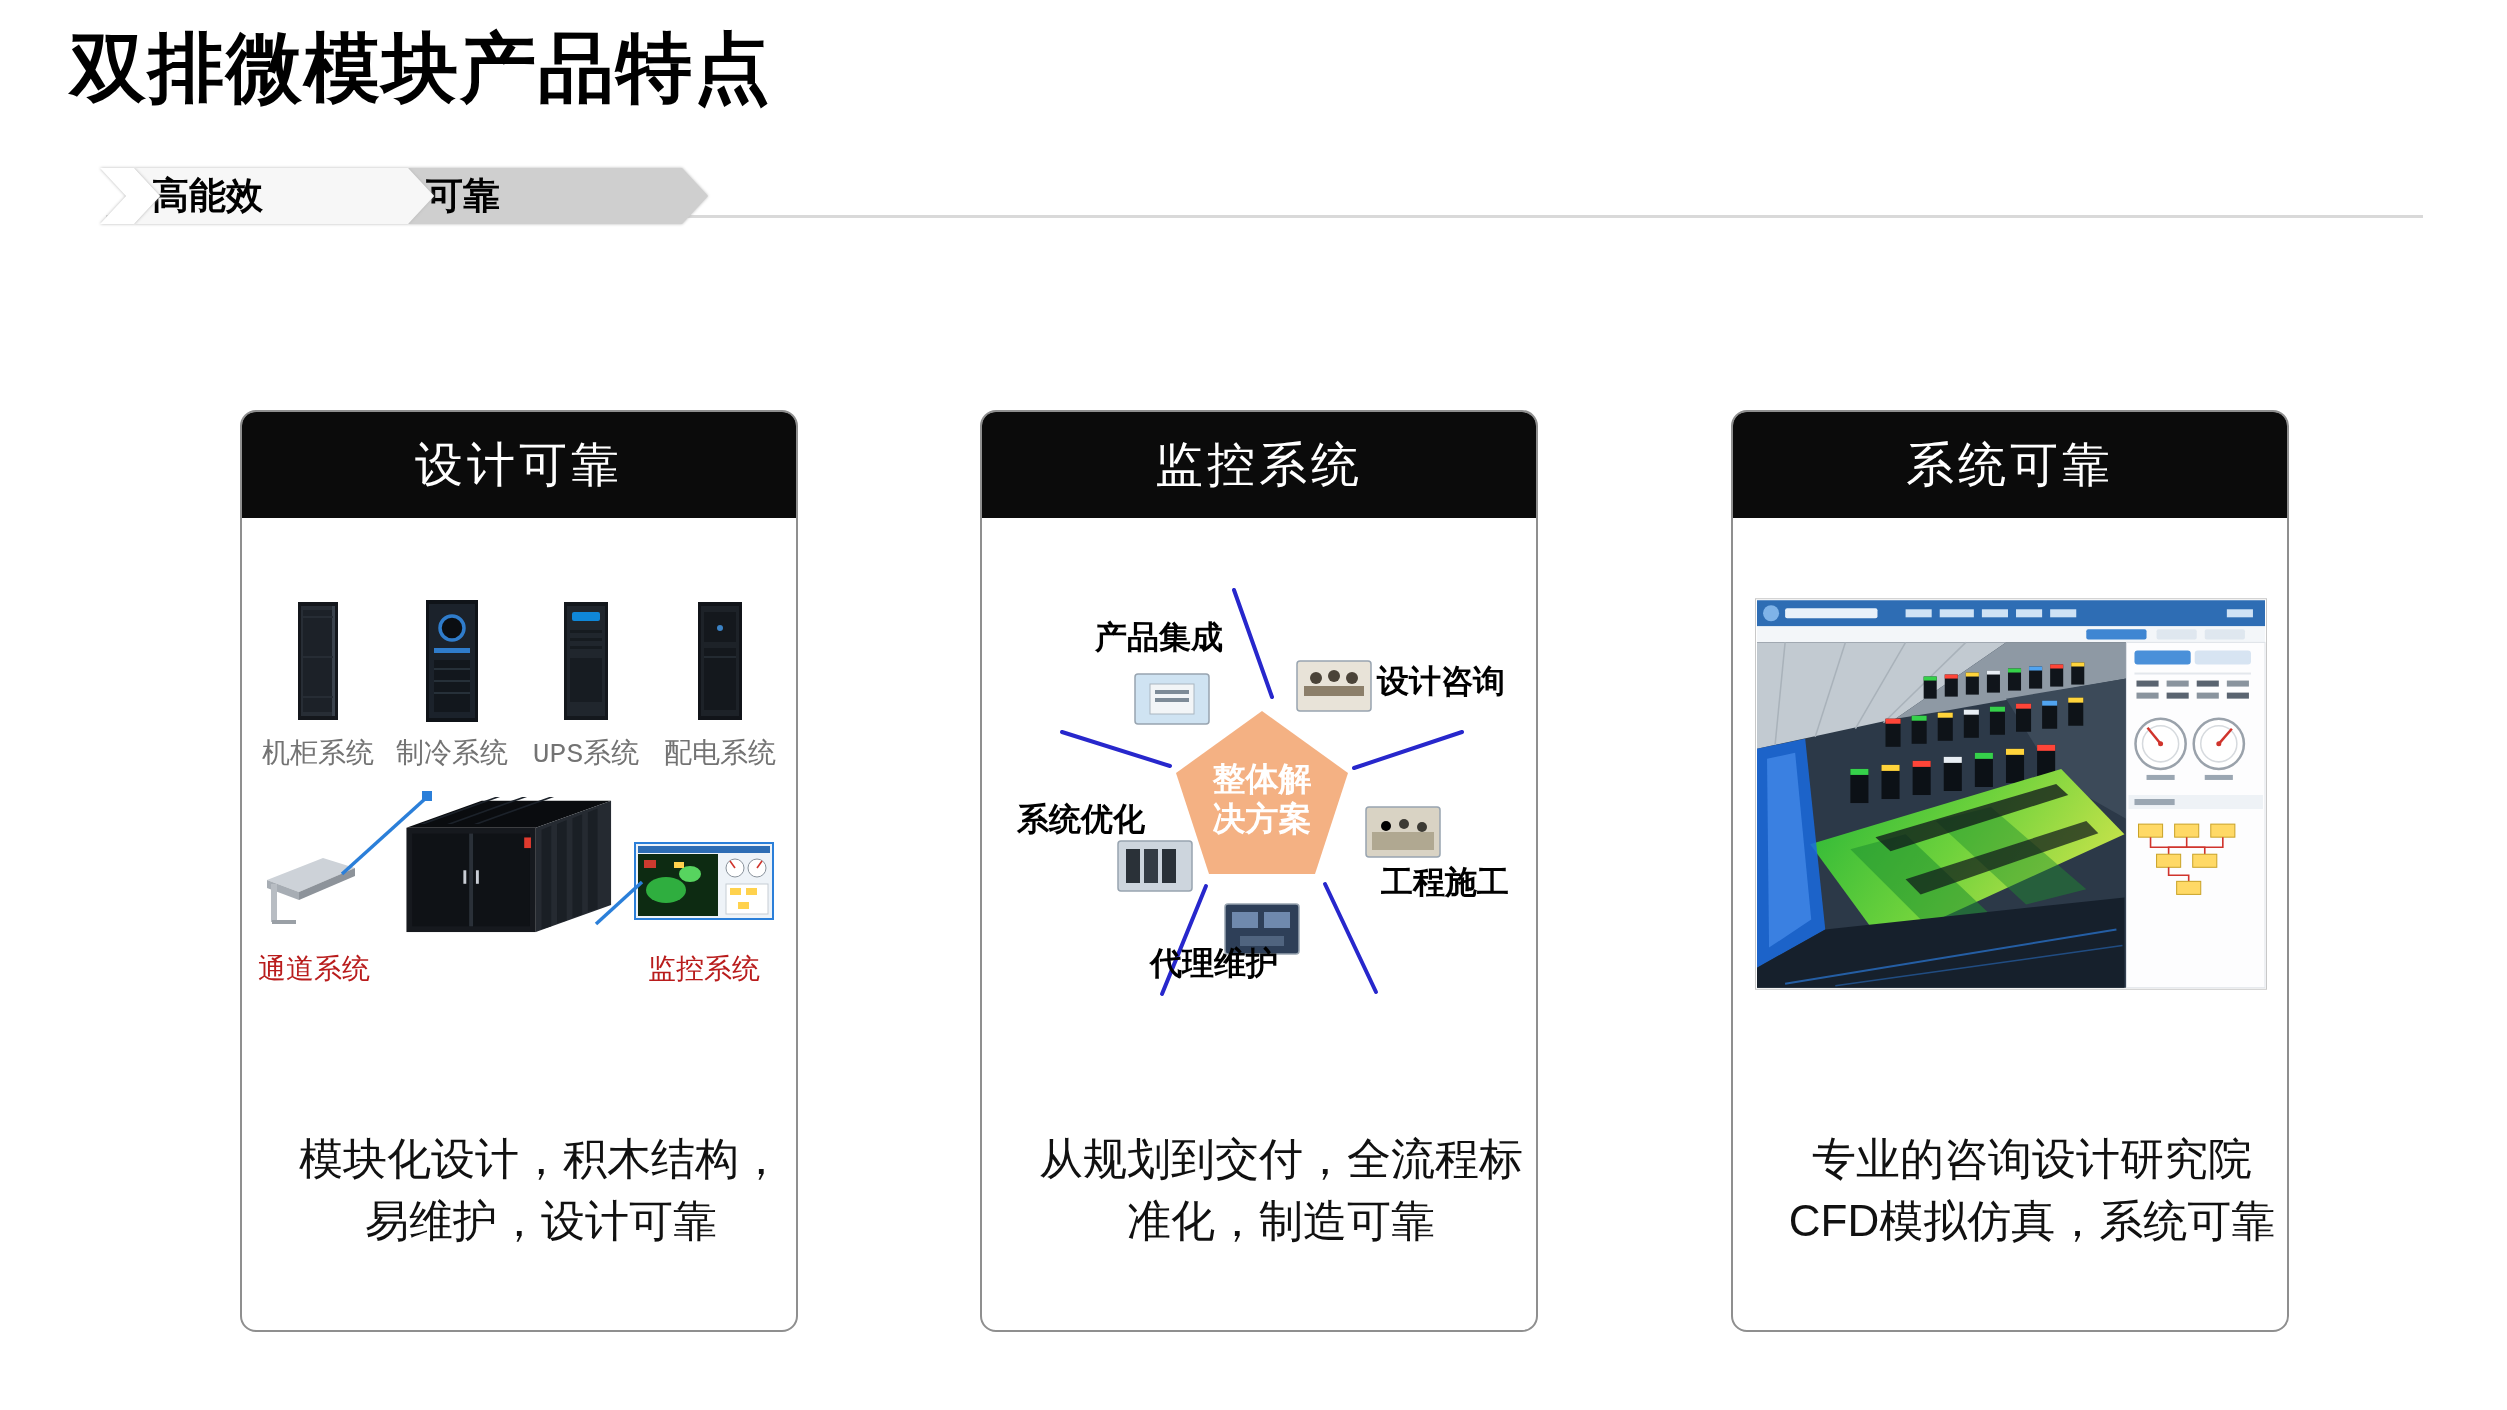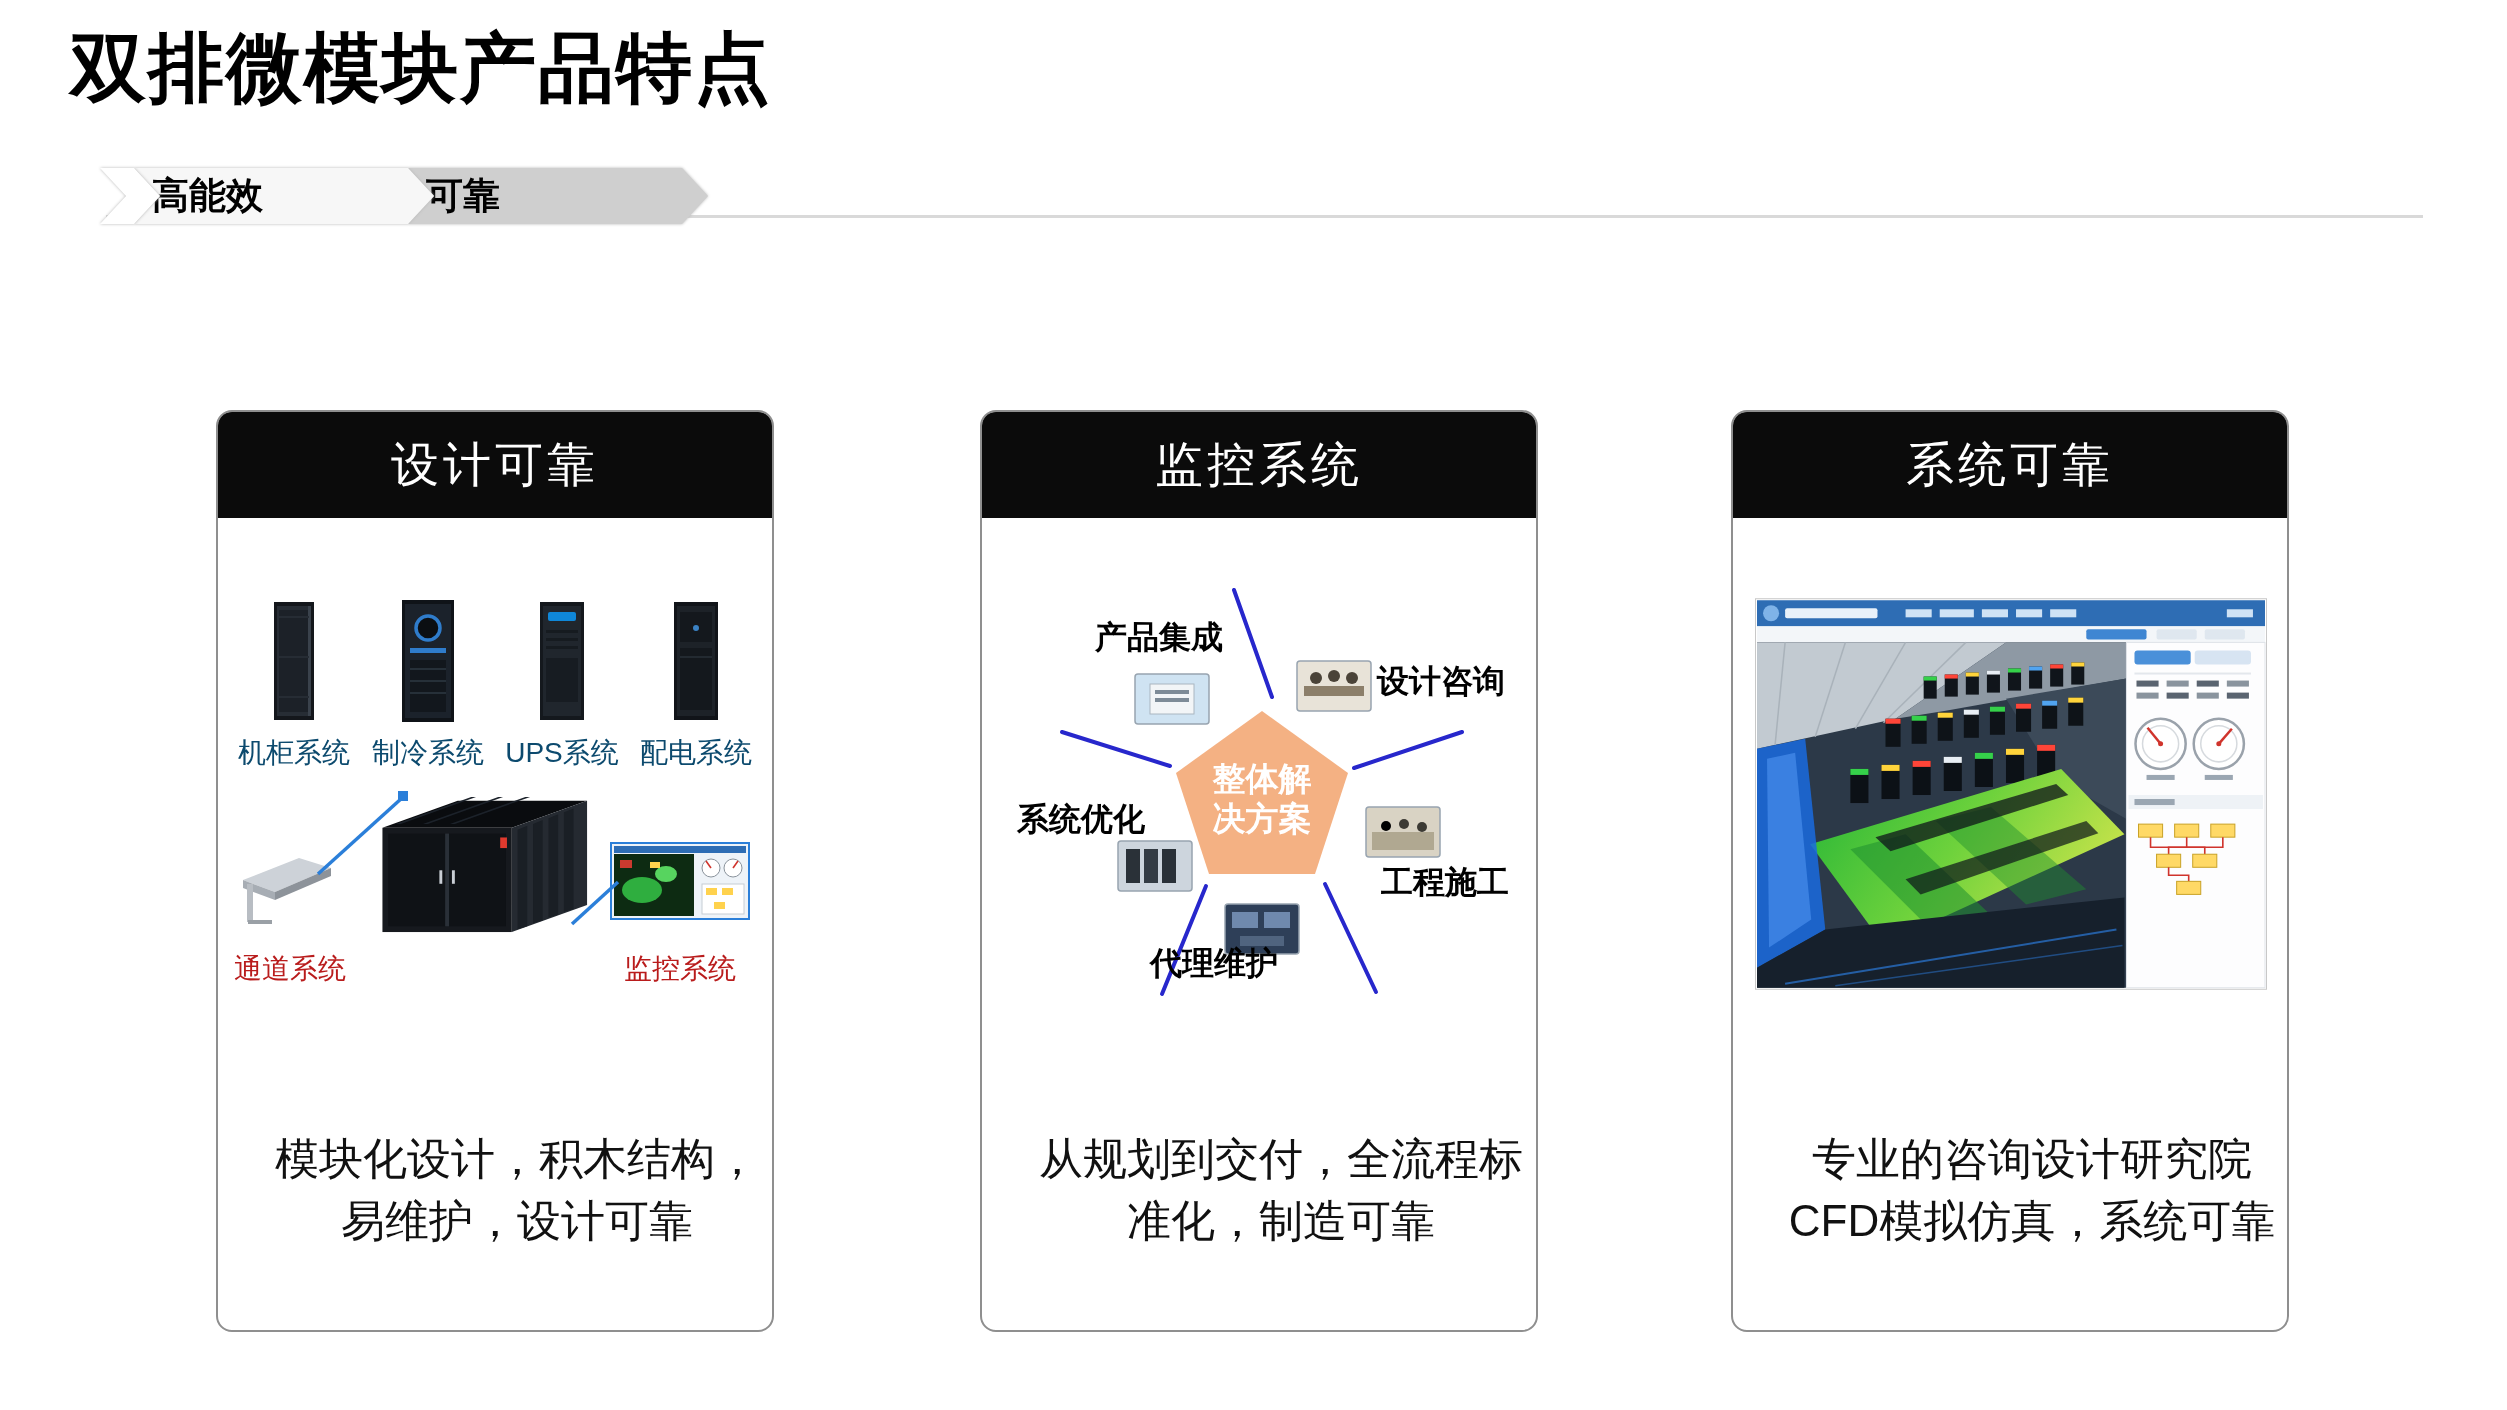--- a/index.html
+++ b/index.html
@@ -71,21 +71,21 @@
     position: absolute;
     top: 410px;
     width: 558px;
     height: 922px;
     background: #ffffff;
     border: 2px solid #8f8f8f;
     border-radius: 16px;
     overflow: hidden;
     box-sizing: border-box;
   }
-  .card.c1 { left: 216px; }
+  .card.c1 { left: 240px; }
   .card.c2 { left: 980px; }
   .card.c3 { left: 1731px; }
   .card-header {
     position: absolute;
     left: 0; top: 0; right: 0;
     height: 106px;
     background: #0b0b0b;
     border-radius: 12px 12px 0 0;
     color: #ffffff;
     font-size: 48px;
@@ -106,21 +106,21 @@
   }
   
   .racks-row {
     position: absolute;
     left: 10px; right: 10px; top: 186px;
     display: flex;
     justify-content: space-between;
   }
   .rack-col { width: 132px; text-align: center; }
   .rack-col svg { display: block; margin: 0 auto; }
-  .rack-label { font-size: 28px; color: #0c4a6e; margin-top: 6px; white-space: nowrap; }
+  .rack-label { font-size: 28px; color: #737373; margin-top: 6px; white-space: nowrap; font-family: Liberation Mono, monospace; }
   .abs { position: absolute; }
   .sub-label {
     position: absolute;
     font-size: 28px;
     color: #b91c1c;
     text-align: center;
     width: 140px;
     top: 538px;
   }
   .sub-label.l1 { left: 2px; }

